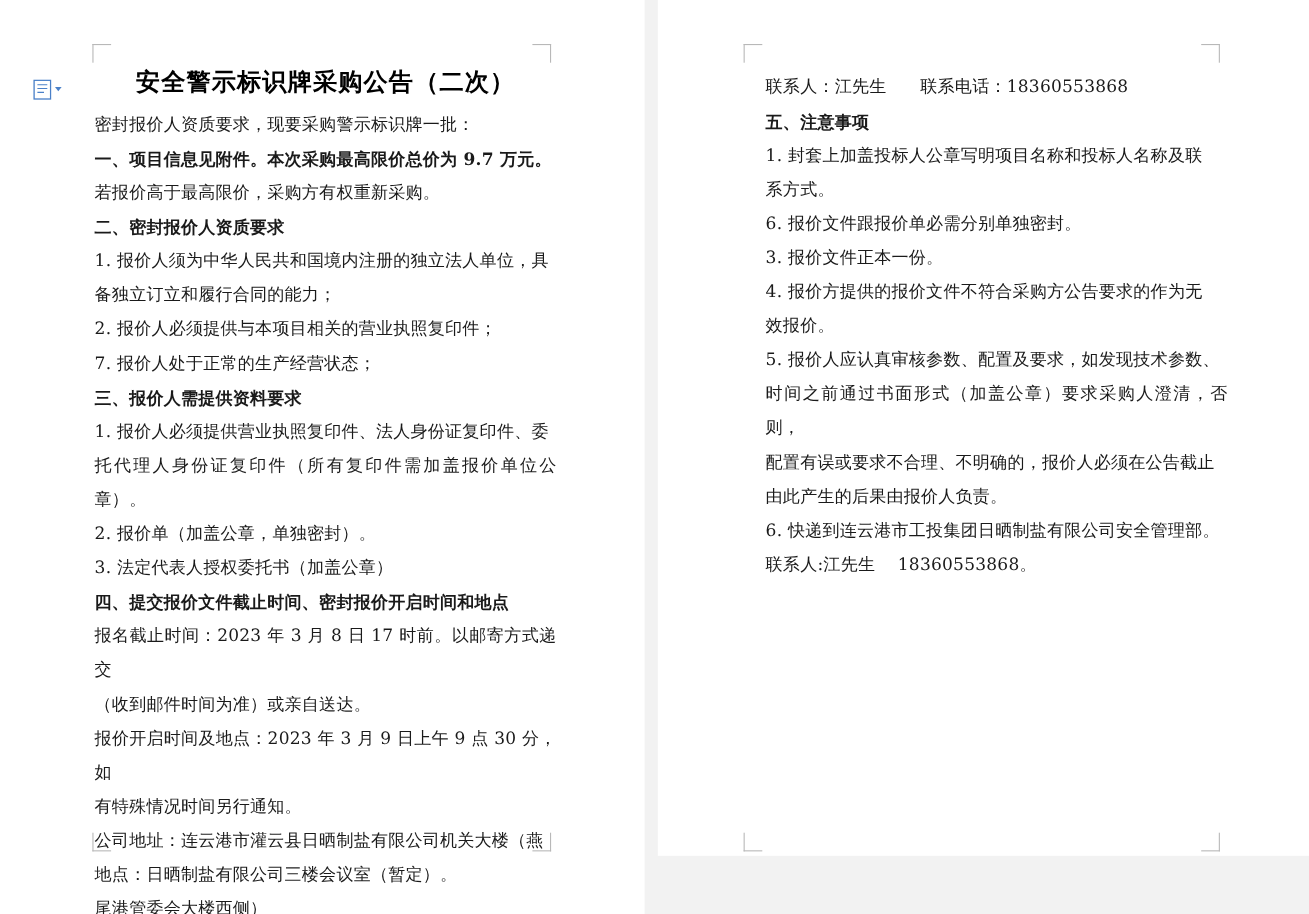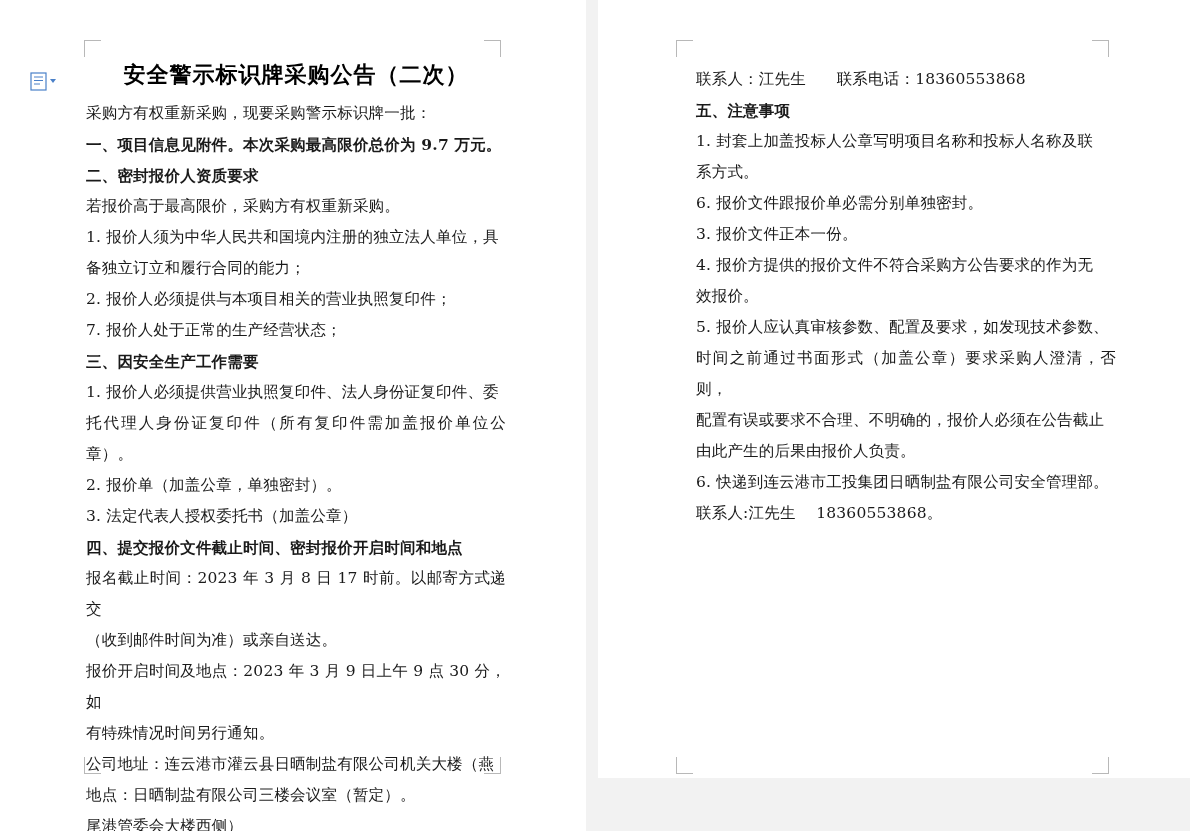--- a/index.html
+++ b/index.html
@@ -119,29 +119,29 @@
         <line x1="4" y1="12" x2="10" y2="12" stroke="#4a80c8" stroke-width="1"></line>
       </svg>
       <svg width="8" height="8" viewBox="0 0 8 8">
         <path d="M1 2 L4 6 L7 2 Z" fill="#4a80c8"></path>
       </svg>
     </div>
 
     <div class="content content-left">
       <h1 class="doc-title">安全警示标识牌采购公告（二次）</h1>
       <div class="blk">
-        <p class="line">采购方有权重新采购，现要采购警示标识牌一批：</p>
+        <p class="line">密封报价人资质要求，现要采购警示标识牌一批：</p>
         <p class="line bold">一、项目信息见附件。本次采购最高限价总价为 9.7 万元。</p>
+        <p class="line">若报价高于最高限价，采购方有权重新采购。</p>
         <p class="line bold">二、密封报价人资质要求</p>
-        <p class="line">若报价高于最高限价，采购方有权重新采购。</p>
         <p class="line">1. 报价人须为中华人民共和国境内注册的独立法人单位，具</p>
         <p class="line">备独立订立和履行合同的能力；</p>
         <p class="line">2. 报价人必须提供与本项目相关的营业执照复印件；</p>
         <p class="line">7. 报价人处于正常的生产经营状态；</p>
-        <p class="line bold">三、因安全生产工作需要</p>
+        <p class="line bold">三、报价人需提供资料要求</p>
         <p class="line">1. 报价人必须提供营业执照复印件、法人身份证复印件、委</p>
         <p class="line">托代理人身份证复印件（所有复印件需加盖报价单位公章）。</p>
         <p class="line">2. 报价单（加盖公章，单独密封）。</p>
         <p class="line">3. 法定代表人授权委托书（加盖公章）</p>
         <p class="line bold">四、提交报价文件截止时间、密封报价开启时间和地点</p>
         <p class="line">报名截止时间：2023 年 3 月 8 日 17 时前。以邮寄方式递交</p>
         <p class="line">（收到邮件时间为准）或亲自送达。</p>
         <p class="line">报价开启时间及地点：2023 年 3 月 9 日上午 9 点 30 分，如</p>
         <p class="line">有特殊情况时间另行通知。</p>
         <p class="line">公司地址：连云港市灌云县日晒制盐有限公司机关大楼（燕</p>

